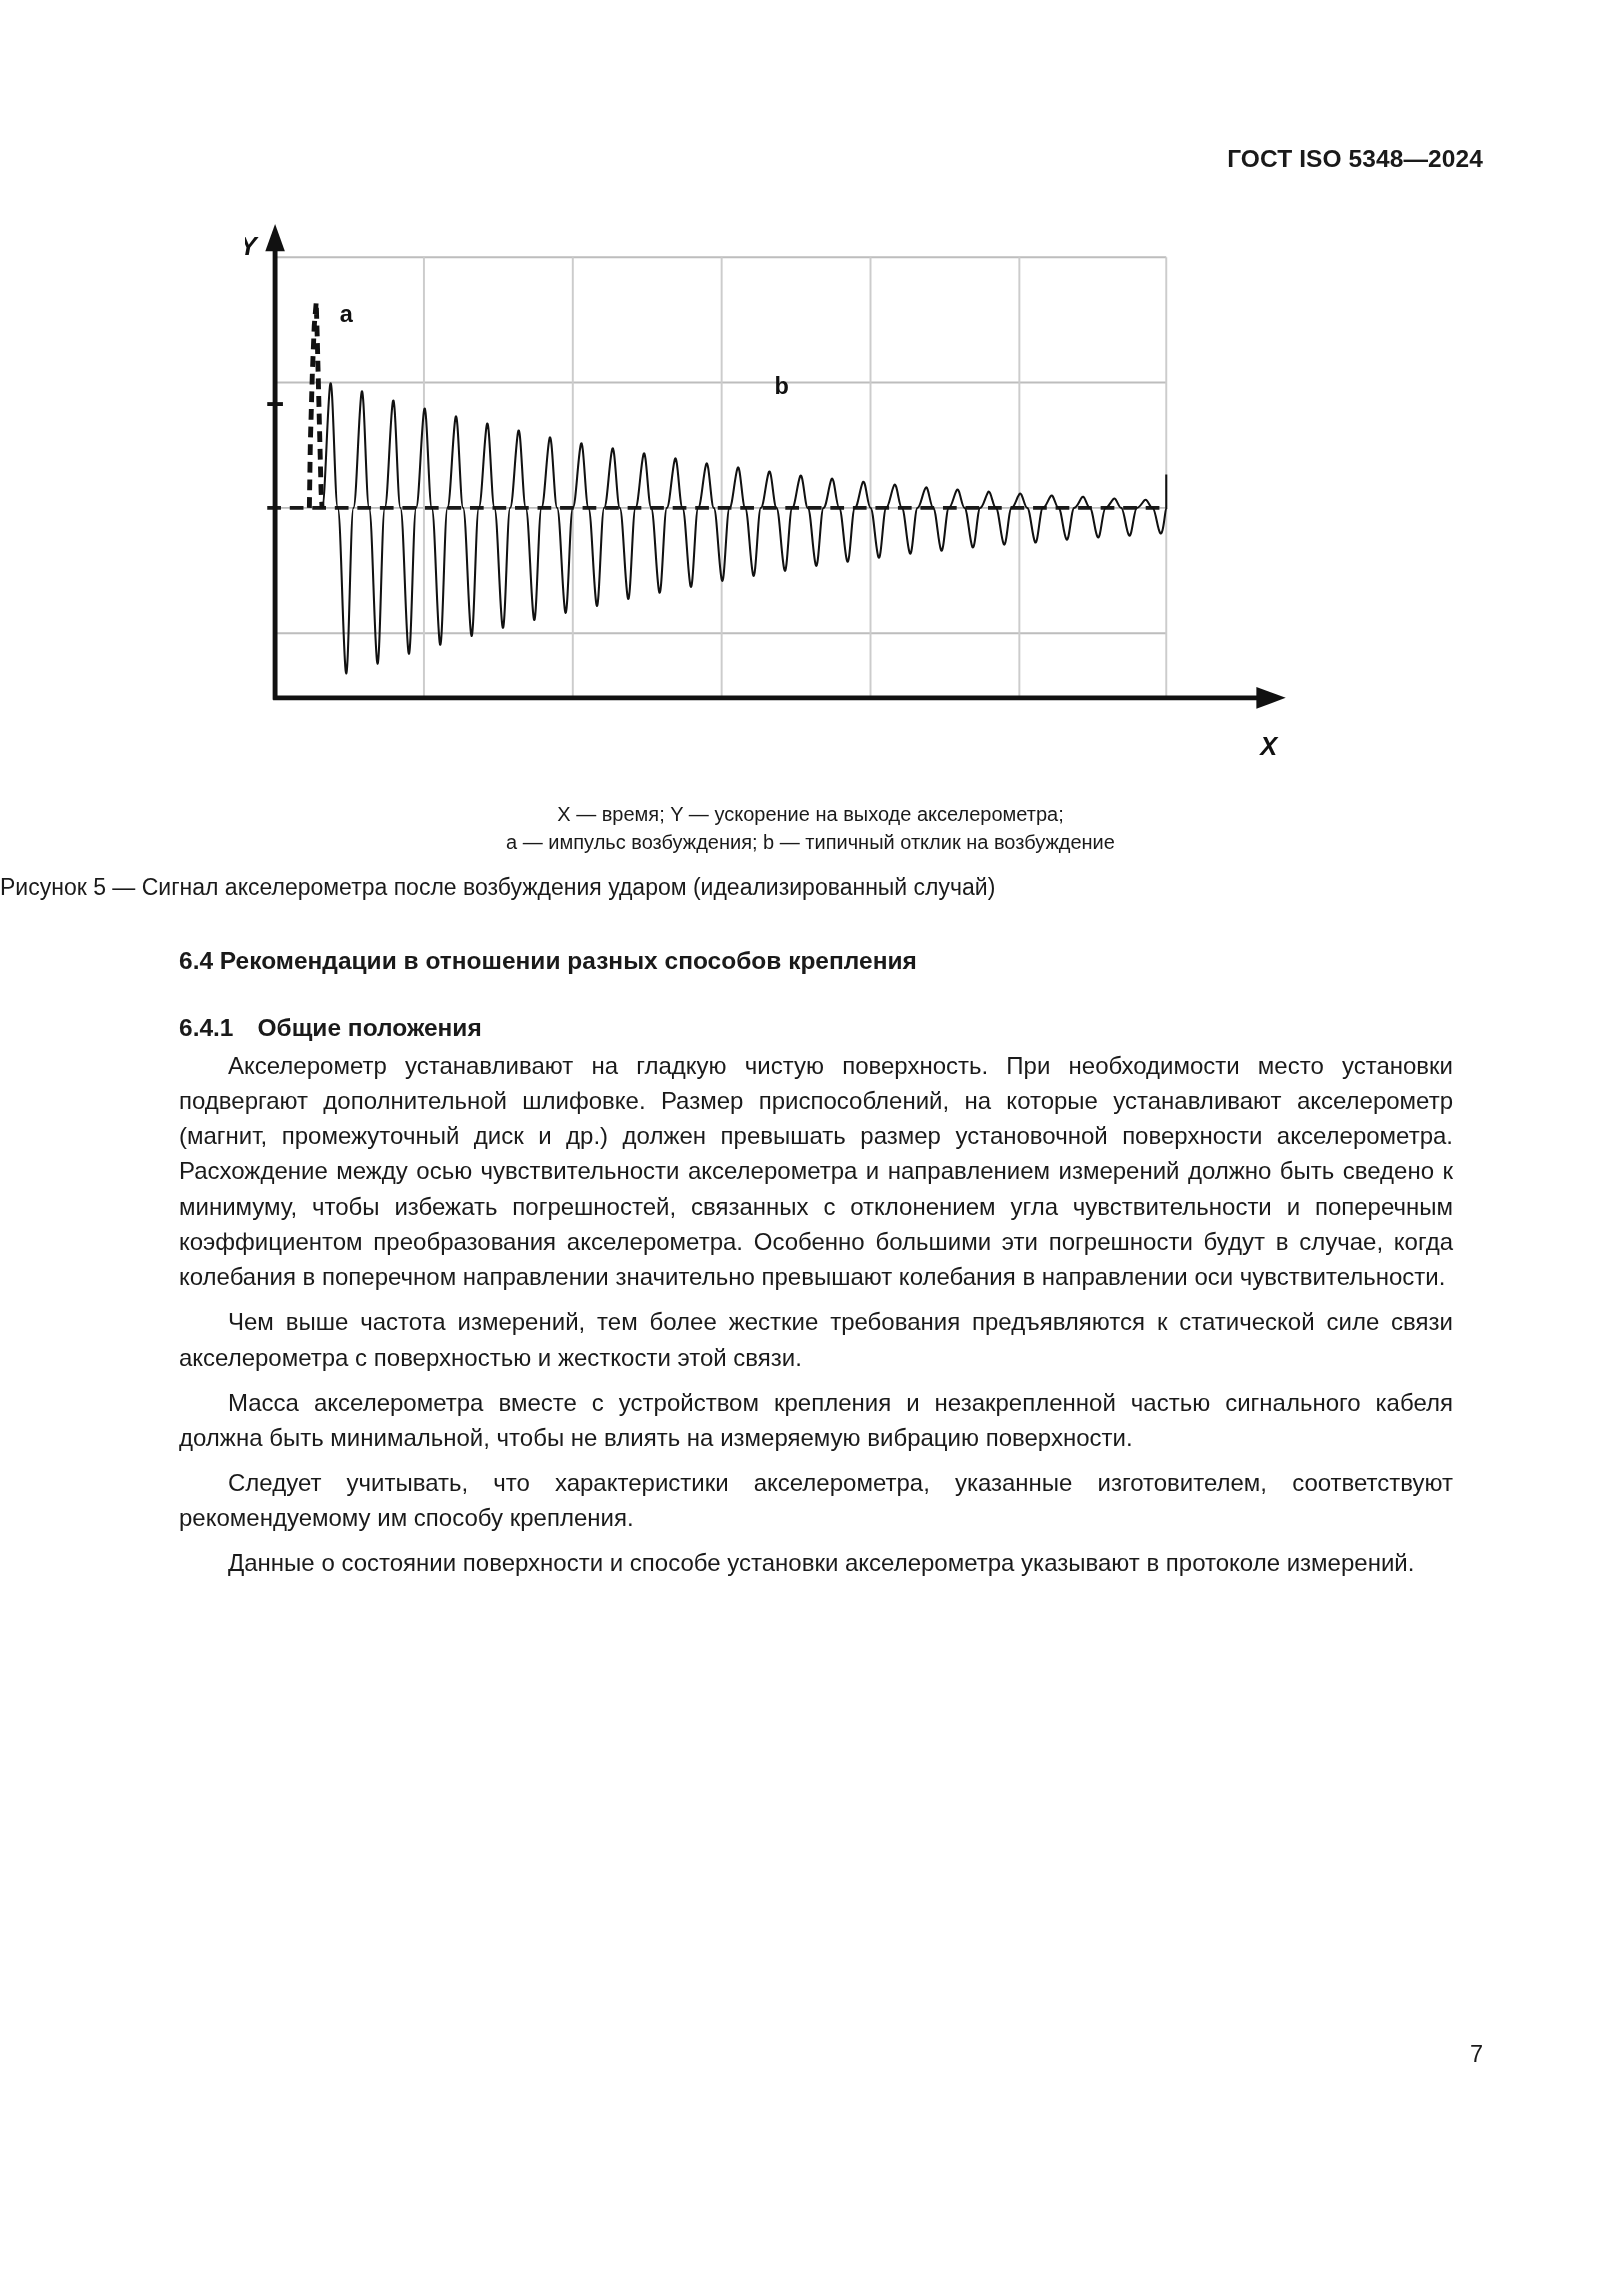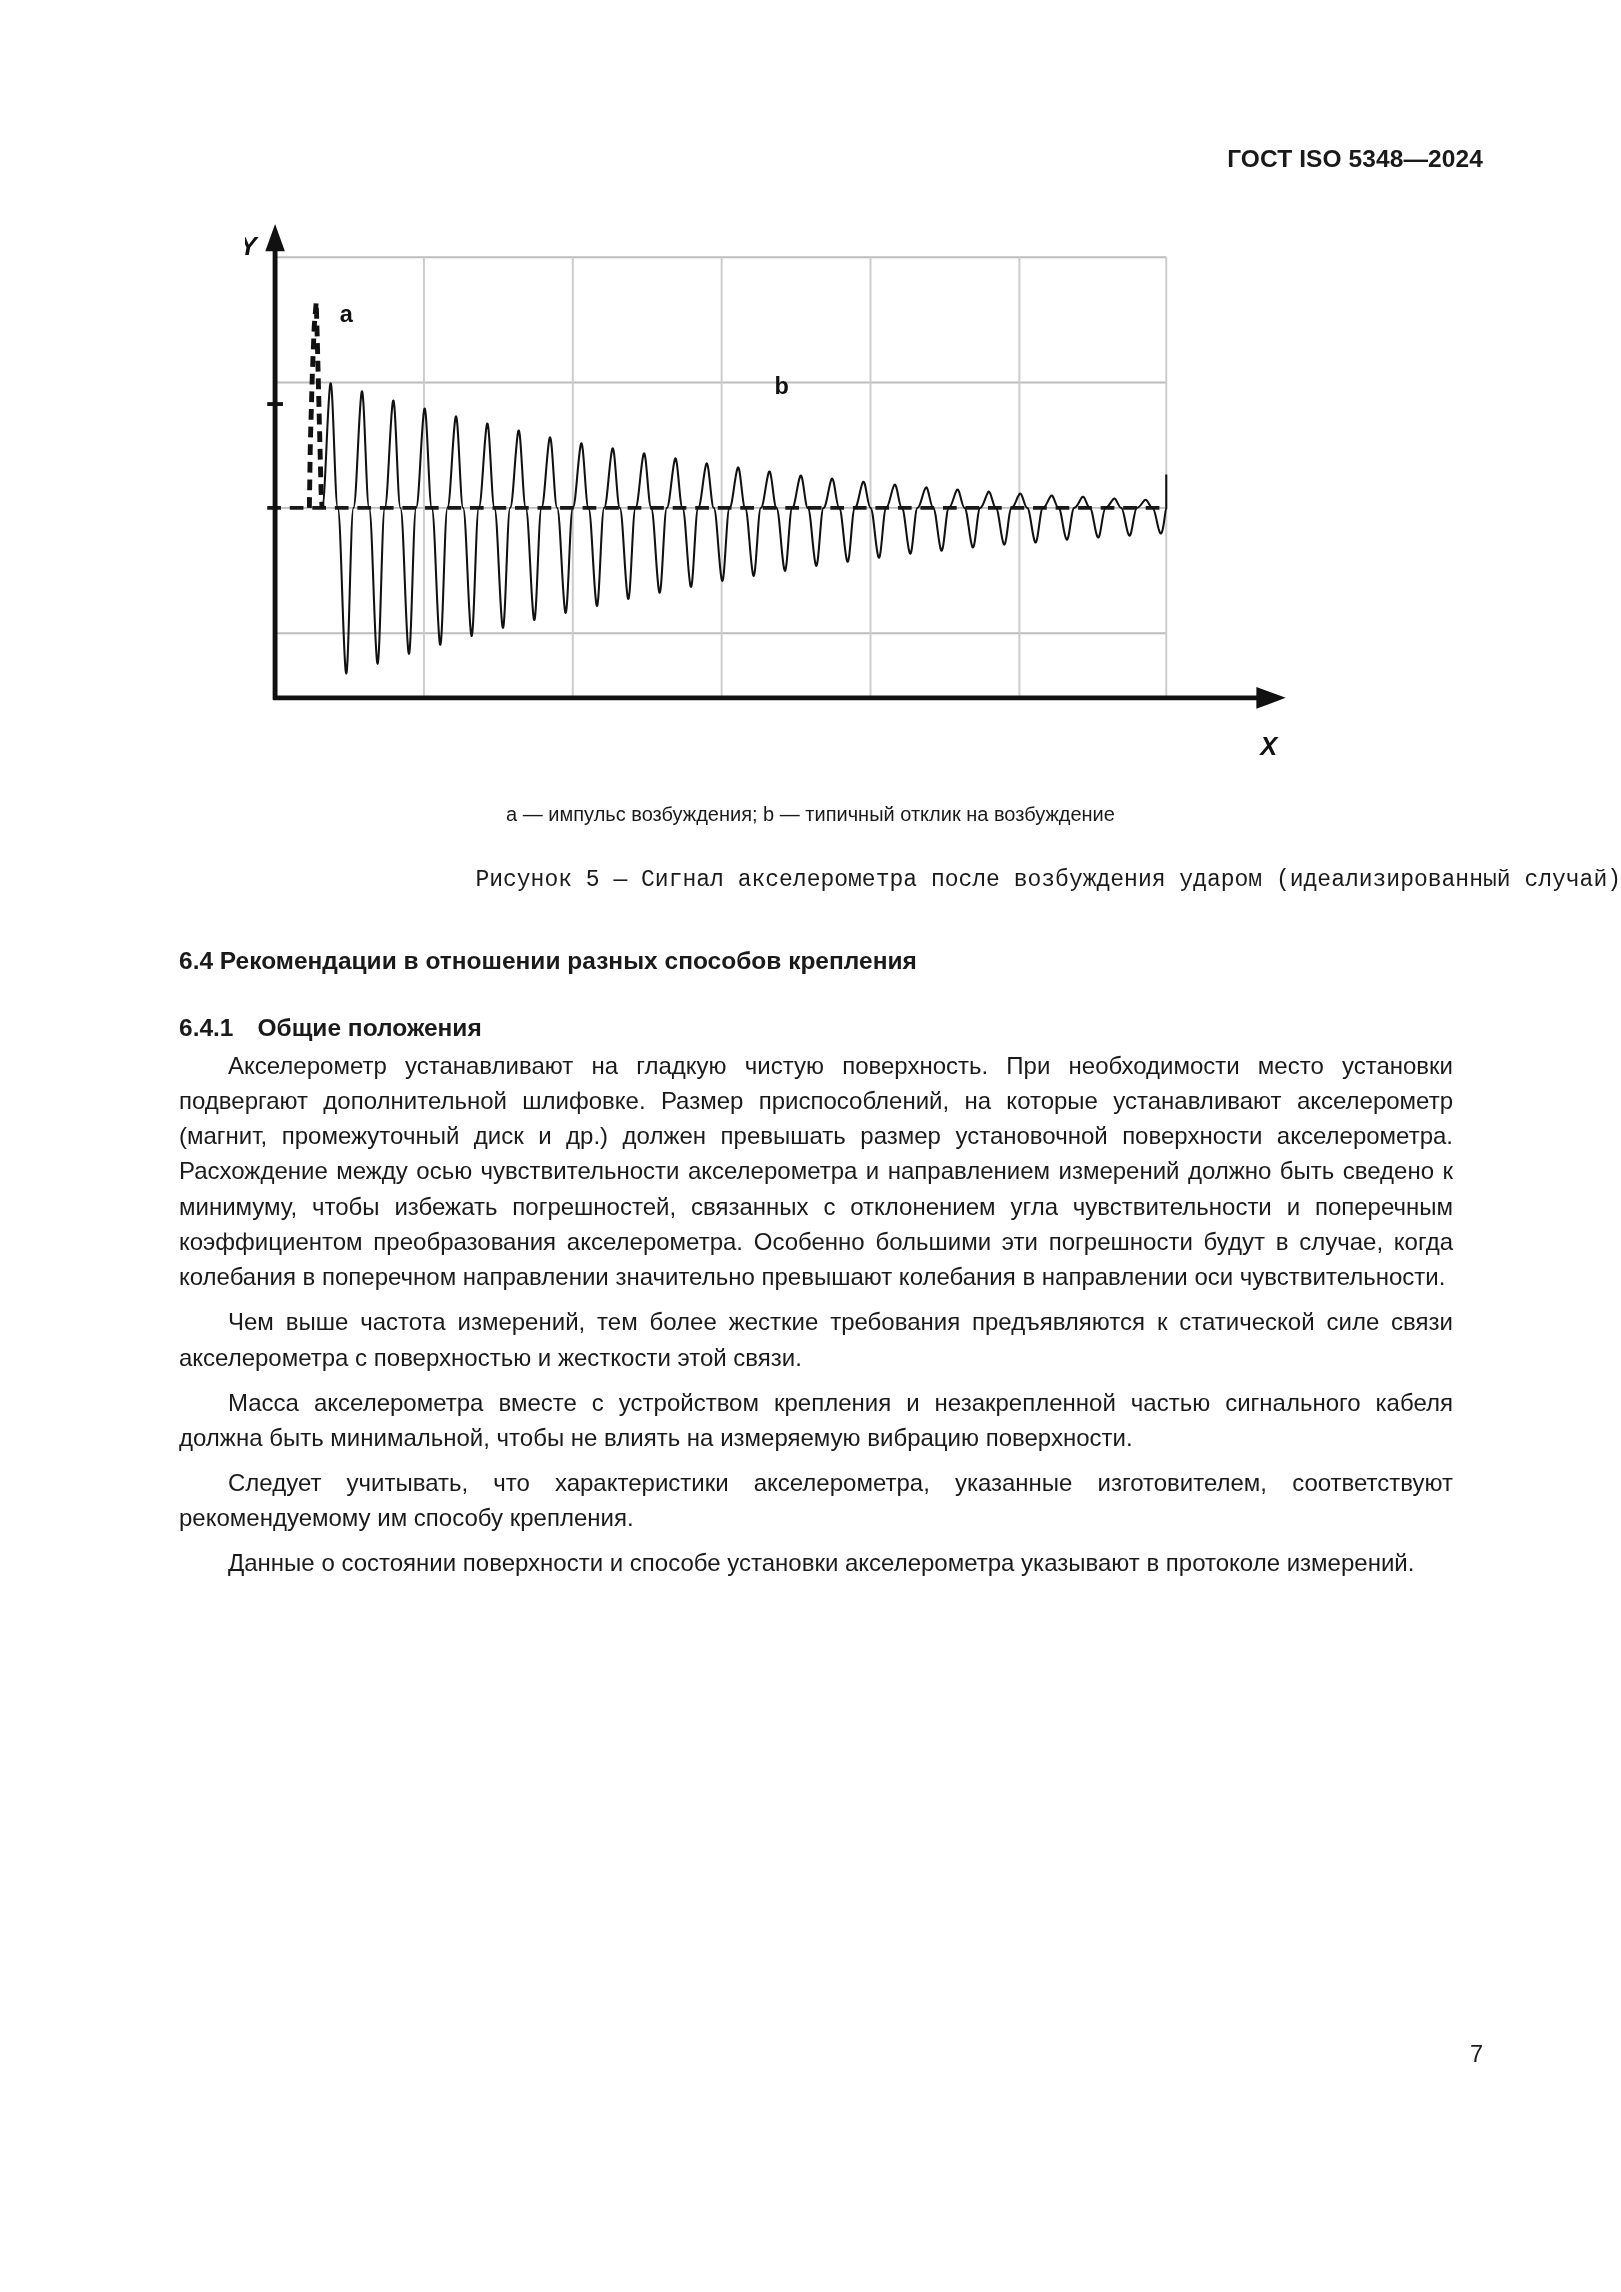--- a/index.html
+++ b/index.html
@@ -56,25 +56,24 @@
   .figure-legend {
     margin-top: 13.7px;
     text-align: center;
     font-size: 20px;
     line-height: 1.42;
     color: #1a1a1a;
   }
   .figure-legend .ln { display: block; }
 
   .figure-caption {
-    margin-top: 39px;
-    text-align: right;
+    margin-top: 18px;
+    text-align: left;
     font-size: 23px;
     color: #1a1a1a;
-    font-family: Liberation Mono, monospace;
   }
 
   
   .content {
     position: absolute;
     left: 179px;
     top: 945px;
     width: 1274px;
   }
 
@@ -214,20 +213,21 @@
         <text x="-6" y="38" font-family="Liberation Sans, sans-serif" font-size="26" font-style="italic" font-weight="bold" fill="#111111">Y</text>
         <text x="1036" y="548" font-family="Liberation Sans, sans-serif" font-size="26" font-style="italic" font-weight="bold" fill="#111111">X</text>
 
         <text x="96" y="106" font-family="Liberation Sans, sans-serif" font-size="24" font-weight="bold" fill="#111111">a</text>
         <text x="540" y="180" font-family="Liberation Sans, sans-serif" font-size="24" font-weight="bold" fill="#111111">b</text>
       </svg>
 
     </div>
 
     <div class="figure-legend">
+      <span class="ln">X — время; Y — ускорение на выходе акселерометра;</span>
       <span class="ln">a — импульс возбуждения; b — типичный отклик на возбуждение</span>
     </div>
 
     <div class="figure-caption">Рисунок 5 — Сигнал акселерометра после возбуждения ударом (идеализированный случай)</div>
   </div>
 
   <div class="content">
 
     <h2 class="sec">6.4 Рекомендации в отношении разных способов крепления</h2>
 

